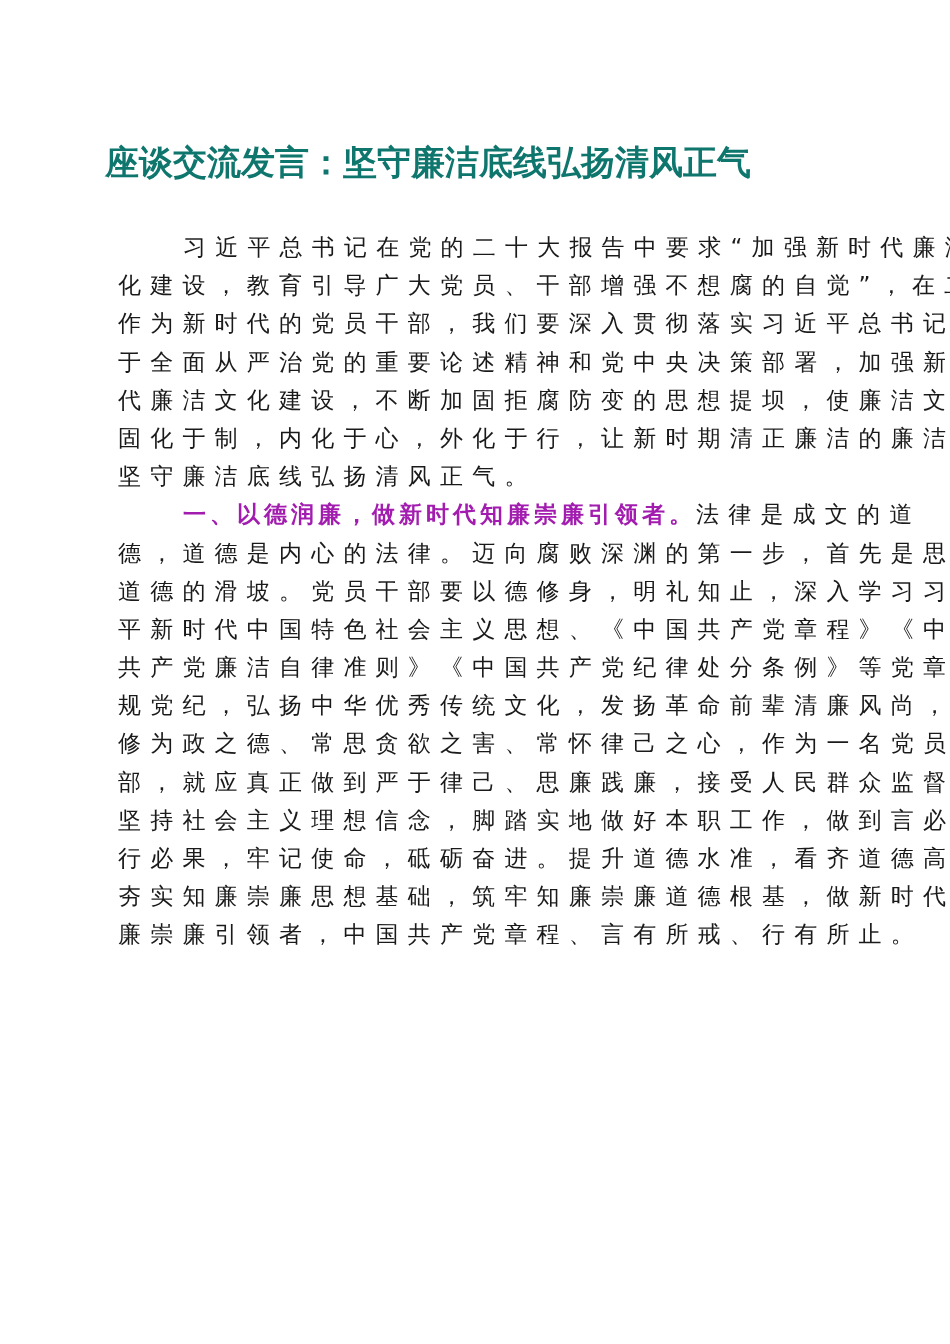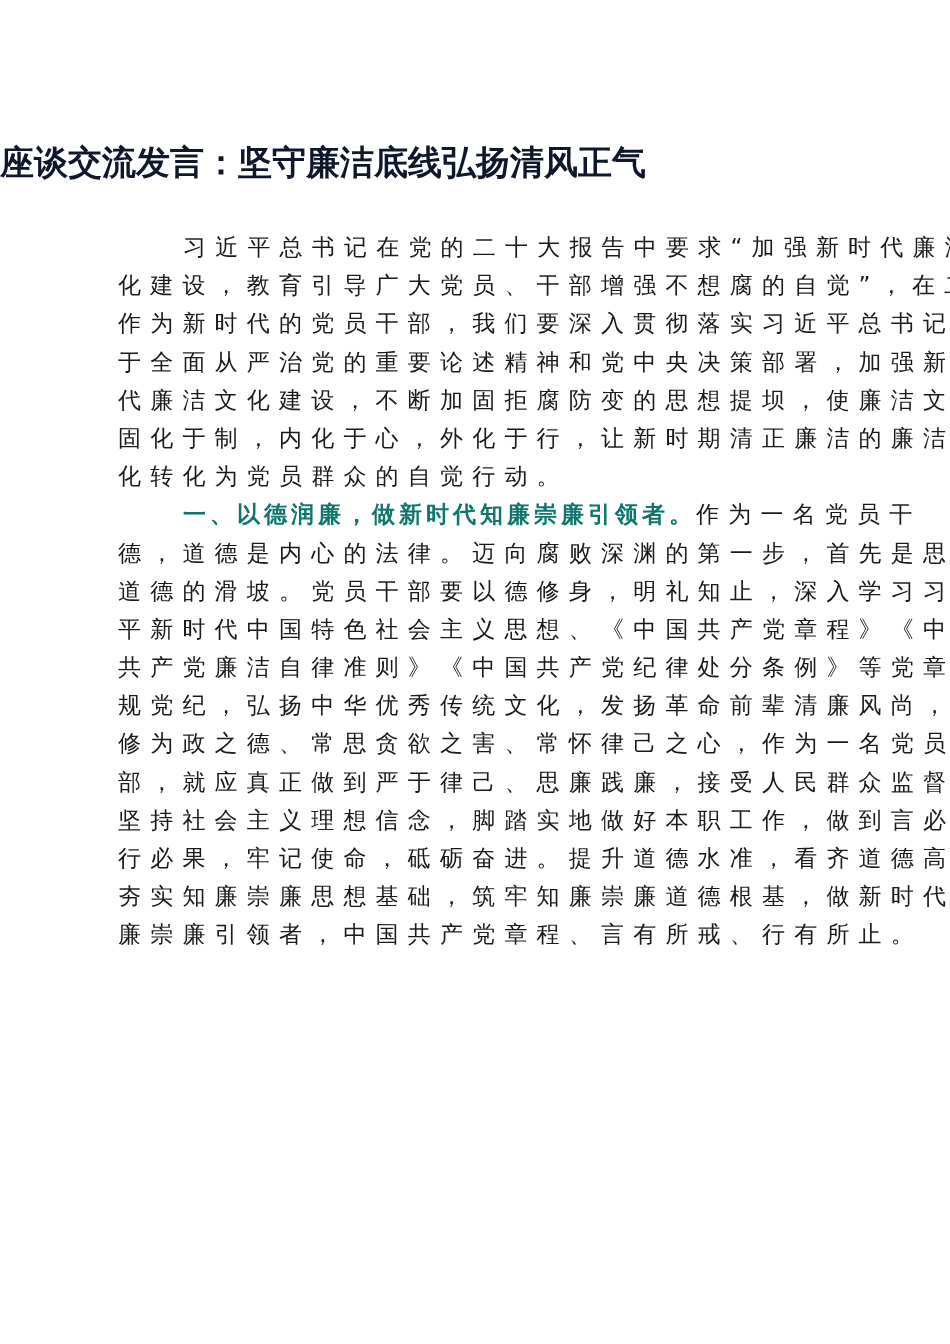--- a/index.html
+++ b/index.html
@@ -1,54 +1,54 @@
 <!DOCTYPE html>
 <html><head>
 <meta charset="utf-8">
 <style>
   html, body { margin: 0; padding: 0; background: #ffffff; }
   body { width: 950px; height: 1344px; position: relative; overflow: hidden; }
   .page { position: absolute; left: 0; top: 0; width: 950px; height: 1344px; background: #ffffff; }
   .title {
-    position: absolute; left: 0; top: 136px; width: 856px; 
+    position: absolute; left: 0; top: 136px; width: 856px; text-align: center;
     font-family: "DejaVu Serif", "Liberation Serif", serif;
-    font-weight: bold; font-size: 34px; line-height: 52px; color: #0f172a;
+    font-weight: bold; font-size: 34px; line-height: 52px; color: #0f766e;
     letter-spacing: 0px;
   }
   .body {
     position: absolute; left: 118px; top: 228px; width: 720px;
     font-family: "DejaVu Sans", "Liberation Sans", sans-serif;
     font-size: 23px; color: #1a1a1a;
   }
   .line {
     height: 38.2px; line-height: 38.2px; white-space: nowrap;
     letter-spacing: 9.2px;
   }
   .indent { padding-left: 65px; }
-  .bold { font-weight: bold; letter-spacing: 4px; color: #0f766e; }
+  .bold { font-weight: bold; letter-spacing: 4px; color: #a21caf; }
 </style>
 </head>
 <body>
 
 <div class="page">
   <div class="title">座谈交流发言：坚守廉洁底线弘扬清风正气</div>
 
   <div class="body">
     <div>
       <div class="line indent">习近平总书记在党的二十大报告中要求“加强新时代廉洁文</div>
       <div class="line">化建设，教育引导广大党员、干部增强不想腐的自觉”，在二</div>
       <div class="line">作为新时代的党员干部，我们要深入贯彻落实习近平总书记关</div>
       <div class="line">于全面从严治党的重要论述精神和党中央决策部署，加强新时</div>
       <div class="line">代廉洁文化建设，不断加固拒腐防变的思想提坝，使廉洁文化</div>
       <div class="line">固化于制，内化于心，外化于行，让新时期清正廉洁的廉洁文</div>
-      <div class="line">化转化为党员群众的自觉行动。</div>
+      <div class="line">坚守廉洁底线弘扬清风正气。</div>
     </div>
 
     <div>
-      <div class="line indent"><span class="bold">一、以德润廉，做新时代知廉崇廉引领者。</span><span>作为一名党员干</span></div>
+      <div class="line indent"><span class="bold">一、以德润廉，做新时代知廉崇廉引领者。</span><span>法律是成文的道</span></div>
       <div class="line">德，道德是内心的法律。迈向腐败深渊的第一步，首先是思想</div>
       <div class="line">道德的滑坡。党员干部要以德修身，明礼知止，深入学习习近</div>
       <div class="line">平新时代中国特色社会主义思想、《中国共产党章程》《中国</div>
       <div class="line">共产党廉洁自律准则》《中国共产党纪律处分条例》等党章党</div>
       <div class="line">规党纪，弘扬中华优秀传统文化，发扬革命前辈清廉风尚，常</div>
       <div class="line">修为政之德、常思贪欲之害、常怀律己之心，作为一名党员干</div>
       <div class="line">部，就应真正做到严于律己、思廉践廉，接受人民群众监督，</div>
       <div class="line">坚持社会主义理想信念，脚踏实地做好本职工作，做到言必行，</div>
       <div class="line">行必果，牢记使命，砥砺奋进。提升道德水准，看齐道德高线，</div>
       <div class="line">夯实知廉崇廉思想基础，筑牢知廉崇廉道德根基，做新时代知</div>

